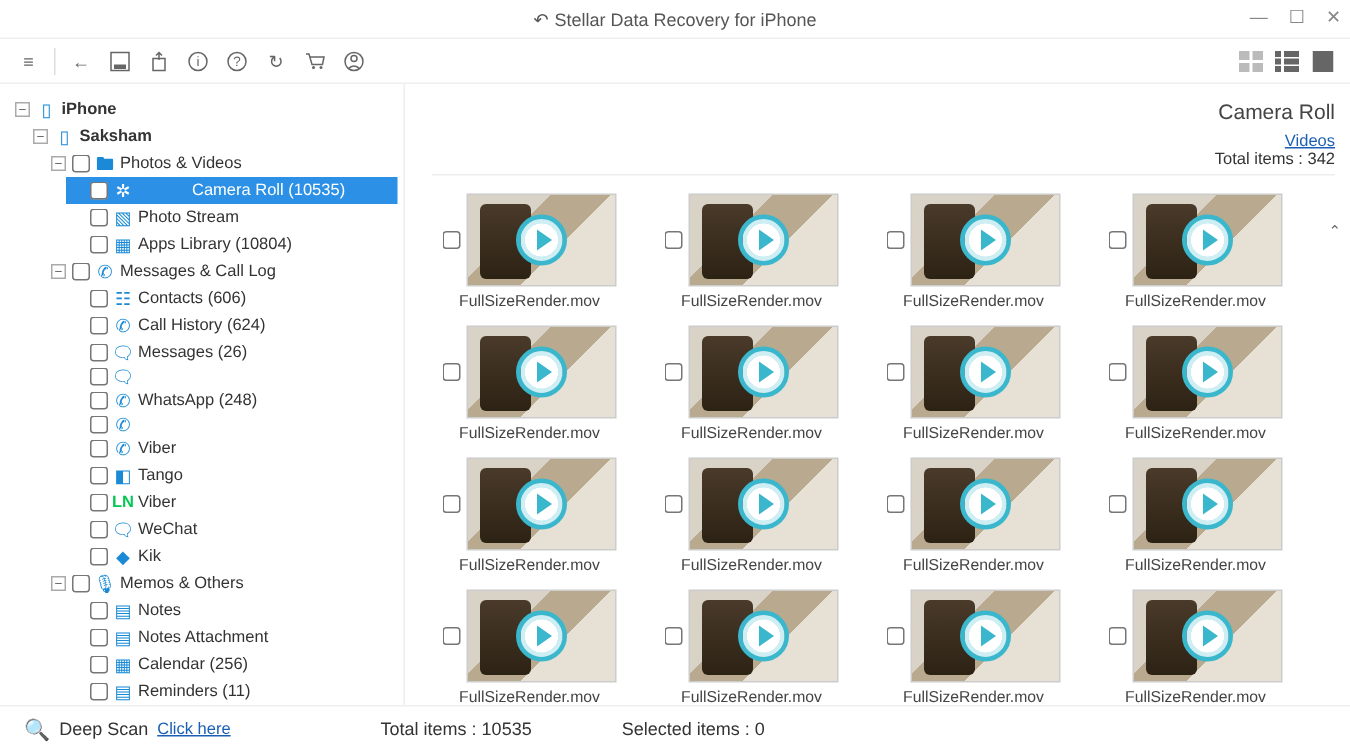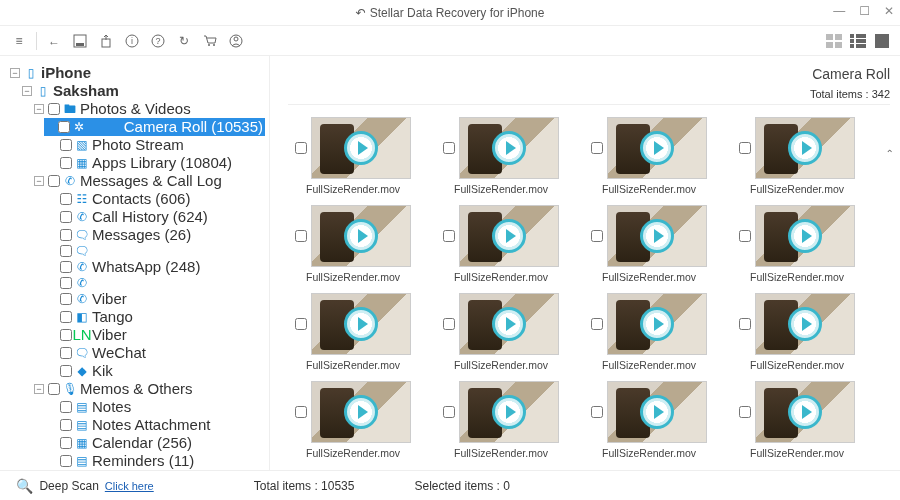--- a/index.html
+++ b/index.html
@@ -14,21 +14,21 @@
   .body { display: flex; height: 414px; }
   .sidebar { width: 270px; border-right: 1px solid #eee; padding: 8px 4px 8px 8px; overflow: auto; }
   .tree ul { list-style: none; padding-left: 12px; }
   .tree > ul { padding-left: 0; }
   .tree li { line-height: 18px; }
   .node { display: flex; align-items: center; gap: 3px; white-space: nowrap; padding: 0 2px; }
   .node .tw { width: 10px; height: 10px; display: flex; align-items: center; justify-content: center; font-size: 9px; color: #666; border: 1px solid #aaa; line-height: 8px; margin-right: 1px; }
   .node .tw.blank { border: none; }
   .node input[type=checkbox] { width: 12px; height: 12px; }
   .node .ico { width: 14px; height: 14px; display: flex; align-items: center; justify-content: center; color: #1a8ad6; font-size: 12px; }
-  .node .lbl { font-size: 15px; color: #333; }
+  .node .lbl { font-size: 11px; color: #333; }
   .node.bold > .lbl { font-weight: 600; }
   .node.sel { background: #2b90e6; }
   .node.sel .lbl { color: #fff; margin-left: 36px; }
   .node.sel .ico { color: #fff; }
   .content { flex: 1; display: flex; flex-direction: column; padding: 10px 10px 0 18px; position: relative; align-items: flex-end; }
   .content h2 { font-size: 14px; font-weight: 400; color: #444; margin-bottom: 6px; }
   .section-label { font-size: 11px; color: #1a5fb4; text-decoration: underline; }
   .totals { font-size: 11px; color: #333; margin-bottom: 4px; }
   .grid-wrap { flex: 1; overflow-y: auto; overflow-x: hidden; border-top: 1px solid #eee; padding-top: 12px; }
   .grid { display: flex; flex-wrap: wrap; gap: 10px 18px; }
@@ -249,21 +249,21 @@
                         <span class="tw blank"></span>
                         <input type="checkbox" style="">
                         <span class="ico">◧</span>
                         <span class="lbl">Tango</span>
                       </div>
                     </li>
                   <li>
                       <div class="node">
                         <span class="tw blank"></span>
                         <input type="checkbox" style="">
-                        <span class="ico" style="color:#06c755;font-size:15px;font-weight:normal">LN</span>
+                        <span class="ico" style="color:#06c755;font-size:11px;font-weight:bold">LN</span>
                         <span class="lbl">Viber</span>
                       </div>
                     </li>
                   <li>
                       <div class="node">
                         <span class="tw blank"></span>
                         <input type="checkbox" style="">
                         <span class="ico">🗨</span>
                         <span class="lbl">WeChat</span>
                       </div>
@@ -323,20 +323,21 @@
               </li>
             </ul>
           </li>
         </ul>
       </li>
     </ul>
   </div>
 
   <div class="content">
     <h2>Camera Roll</h2>
+    <span class="section-label">Videos</span>
     <div class="totals">Total items : 342</div>
     <span class="scroll-up">⌃</span>
     <div class="grid-wrap">
       <div class="grid" id="thumb-grid">
           <div class="thumb-item">
             <div class="thumb-row">
               <input type="checkbox" style="">
               <div class="thumb">
                 <div class="play"></div>
               </div>

